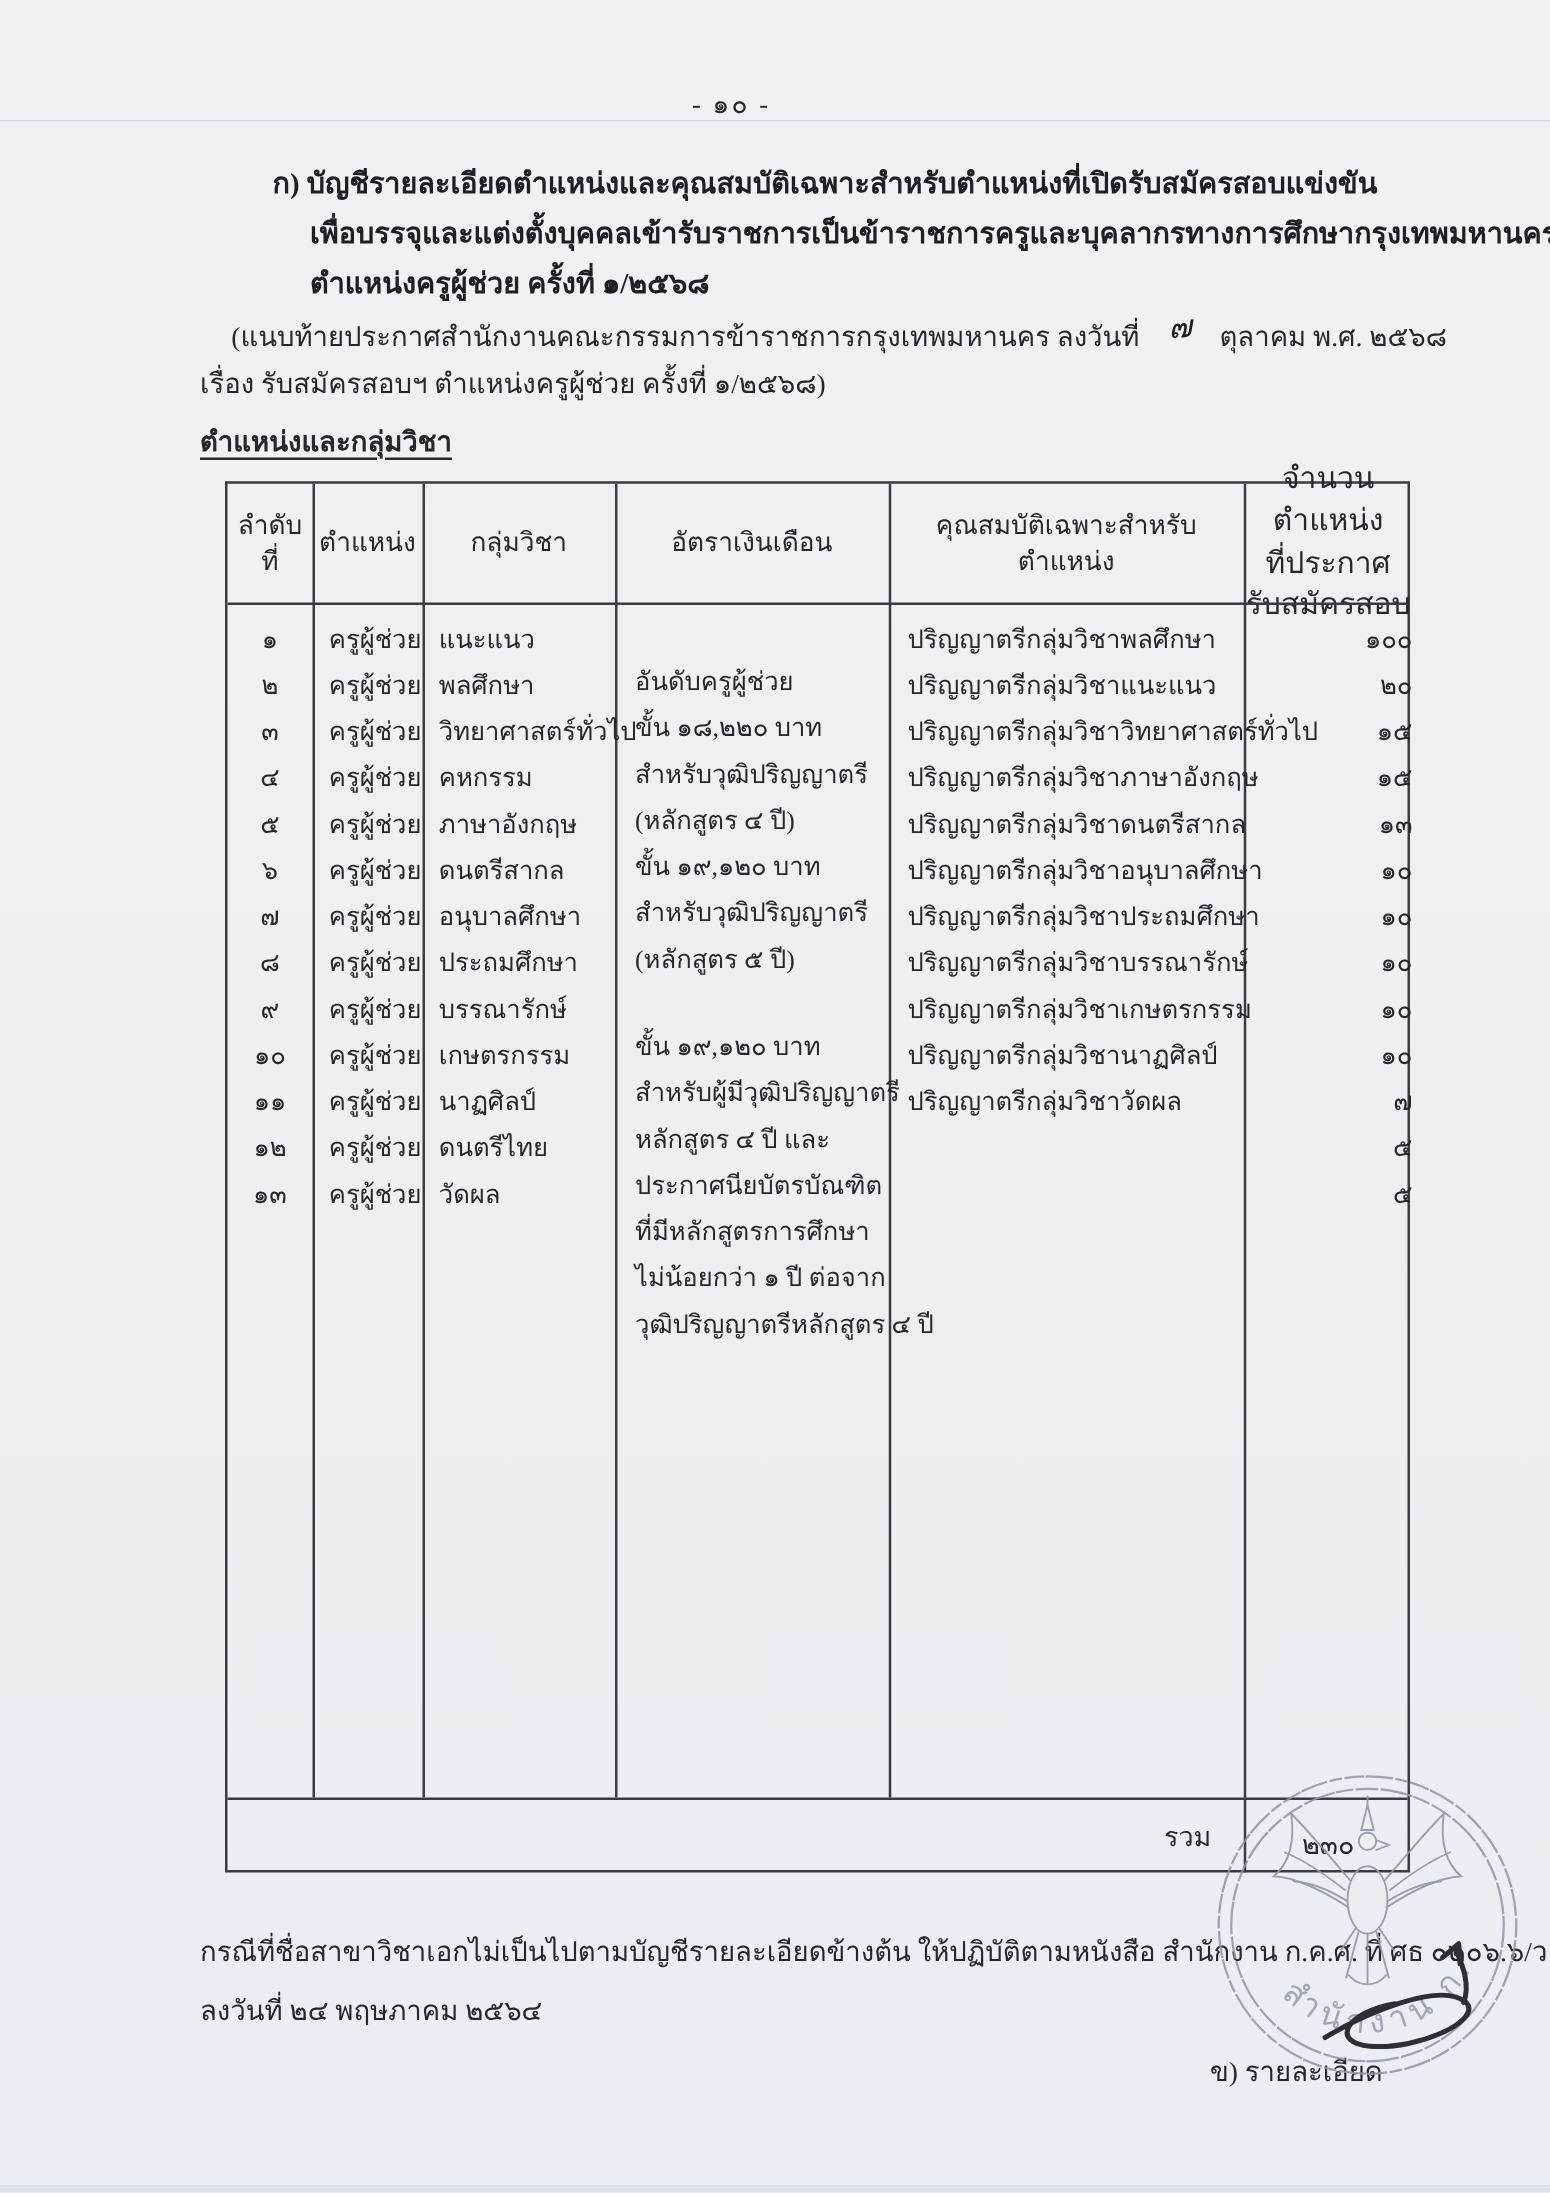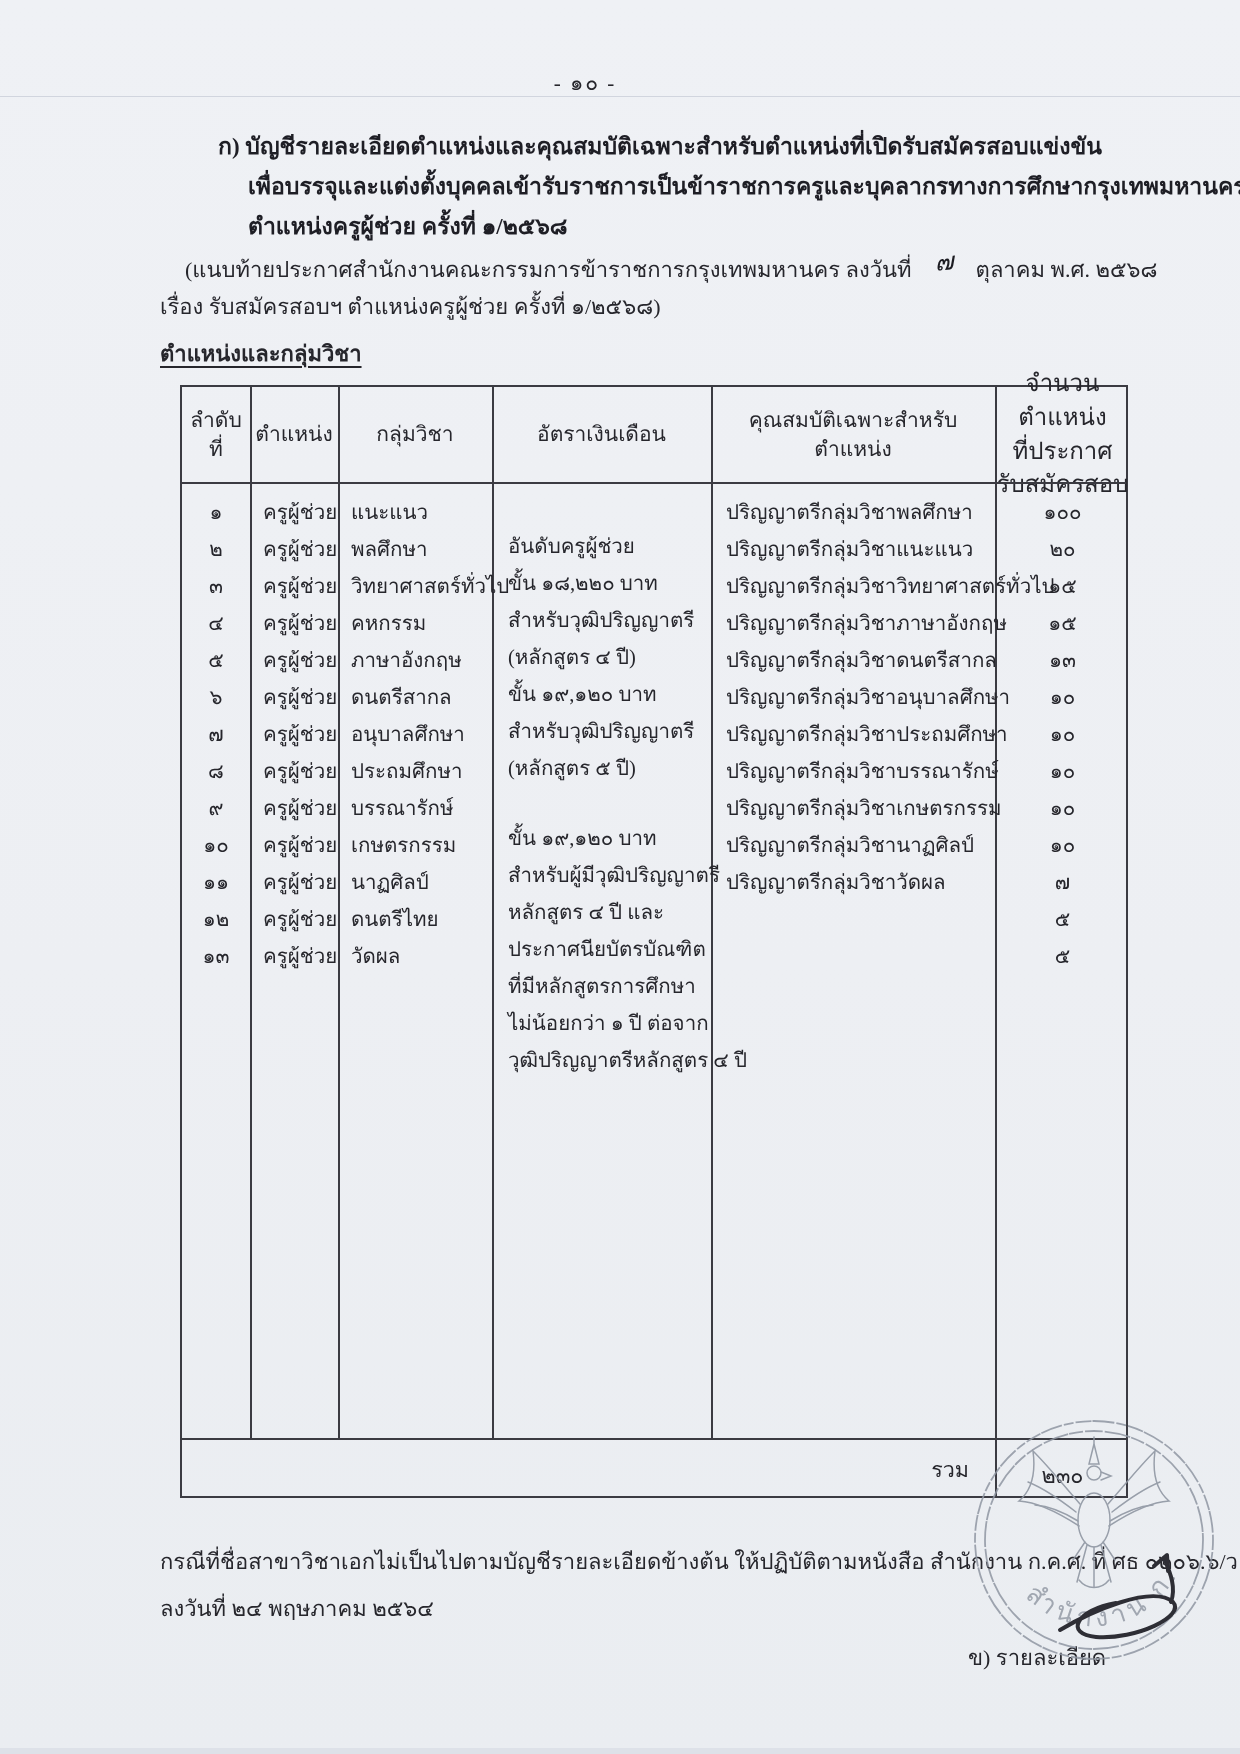--- a/index.html
+++ b/index.html
@@ -59,21 +59,21 @@
   .hc4{ left:310px; width:219px; }
   .hc5{ left:529px; width:284px; }
   .hc6{ left:813px; width:135px; font-size:24px; line-height:1.4; }
 
   .body-col{ position:absolute; top:95px; height:956px; padding-top:12px; }
   .bc1{ left:0;   width:68px;  text-align:center; }
   .bc2{ left:68px;  width:88px;  padding-left:13px; }
   .bc3{ left:156px; width:154px; padding-left:13px; }
   .bc4{ left:310px; width:219px; padding-left:16px; }
   .bc5{ left:529px; width:284px; padding-left:15px; }
-  .bc6{ left:813px; width:135px; text-align:center; }
+  .bc6{ left:813px; width:135px; text-align:right; }
   .row-line{ height:37px; line-height:37px; white-space:nowrap; }
 
   .salary-block{ position:absolute; left:16px; right:4px; }
   .sb-a{ top:46px; } .sb-b{ top:194px; } .sb-c{ top:338px; }
   .salary-line{ height:37px; line-height:37px; white-space:nowrap; }
 
   .total-label{
     position:absolute; left:0; top:1053px; width:813px; height:58px;
     display:flex; align-items:center; justify-content:flex-end; padding-right:26px; font-size:21.5px;
   }

